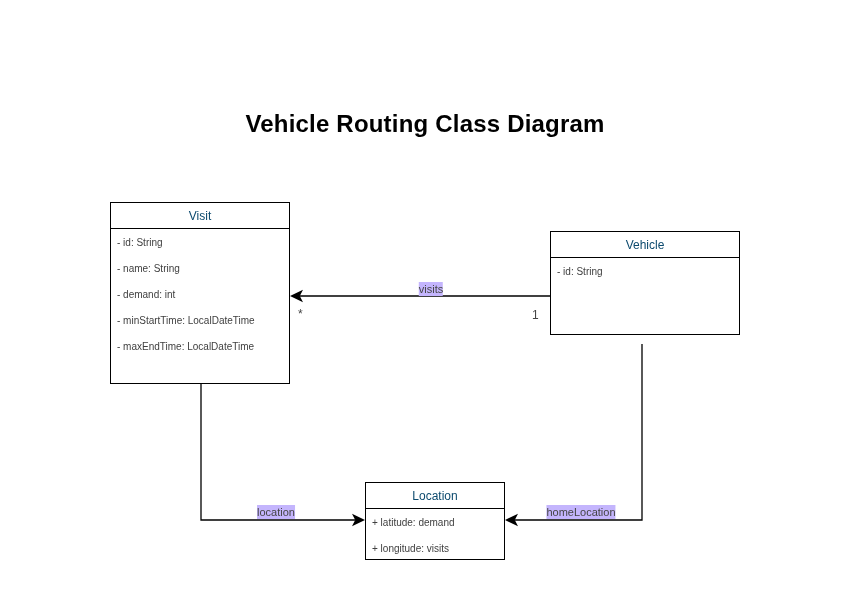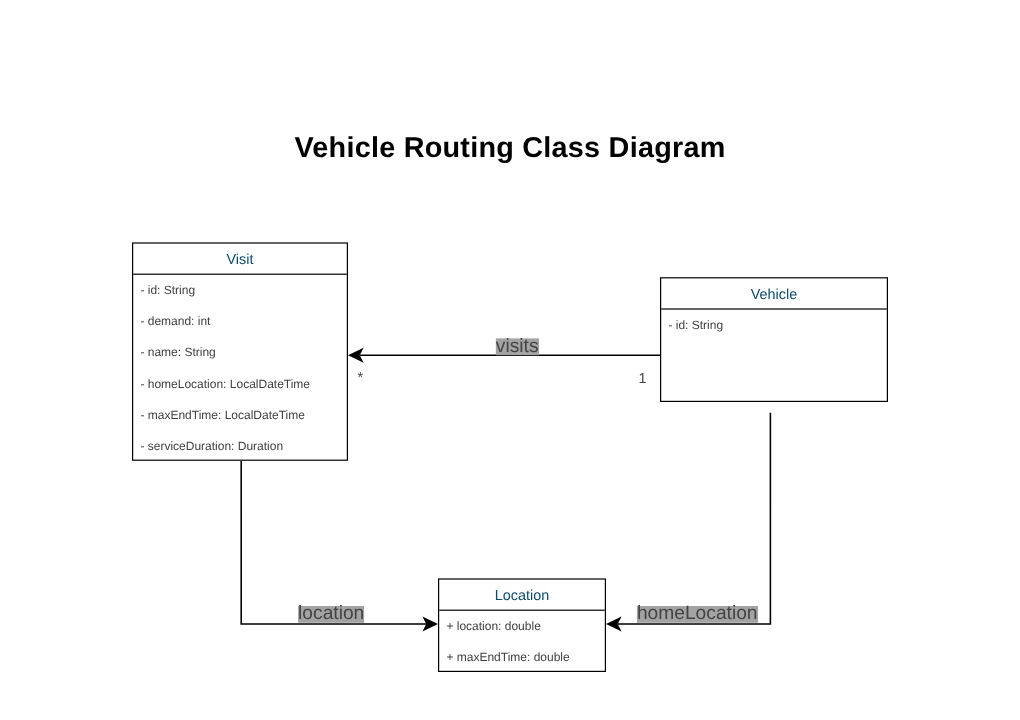--- a/index.html
+++ b/index.html
@@ -49,25 +49,25 @@
     display: flex;
     align-items: center;
     padding-left: 6px;
     font-size: 10px;
     color: #404040;
     box-sizing: border-box;
     white-space: nowrap;
   }
   .edge-label {
     position: absolute;
-    font-size: 16px;
+    font-size: 11px;
     color: #444444;
     white-space: nowrap;
     transform: translateX(-50%);
-    background: #a3a3a3;
+    background: #c4b5fd;
     line-height: 14px;
   }
   .multiplicity {
     position: absolute;
     font-size: 12px;
     color: #444444;
     line-height: 14px;
   }
 </style>
 </head>
@@ -91,36 +91,35 @@
 
     <g>
       <path d="M642,320 L642,496 L515,496" stroke="#000000" stroke-width="1.3" fill="none"></path>
       <path d="M505,496 L518,489.8 L514.8,496 L518,502.2 Z" fill="#000000" stroke="none"></path>
     </g>
   </svg>
 
   <div class="class-box" style="left:110px; top:178px; width:180px; height:182px;">
     <div class="class-header">Visit</div>
     <div class="class-row">- id: String</div>
+    <div class="class-row">- name: String</div>
     <div class="class-row">- demand: int</div>
-    <div class="class-row">- name: String</div>
-    <div class="class-row">- homeLocation: LocalDateTime</div>
+    <div class="class-row">- minStartTime: LocalDateTime</div>
     <div class="class-row">- maxEndTime: LocalDateTime</div>
-    <div class="class-row">- serviceDuration: Duration</div>
   </div>
 
   <div class="class-box" style="left:550px; top:207px; width:190px; height:104px;">
     <div class="class-header">Vehicle</div>
     <div class="class-row">- id: String</div>
   </div>
 
   <div class="class-box" style="left:365px; top:458px; width:140px; height:78px;">
     <div class="class-header">Location</div>
-    <div class="class-row">+ location: double</div>
-    <div class="class-row">+ maxEndTime: double</div>
+    <div class="class-row">+ latitude: demand</div>
+    <div class="class-row">+ longitude: visits</div>
   </div>
 
   <div class="edge-label" style="left:431px; top:258px;">visits</div>
   <div class="multiplicity" style="left:298px; top:283px;">*</div>
   <div class="multiplicity" style="left:532px; top:284px;">1</div>
 
   <div class="edge-label" style="left:276px; top:481px;">location</div>
 
   <div class="edge-label" style="left:581px; top:481px;">homeLocation</div>
 

